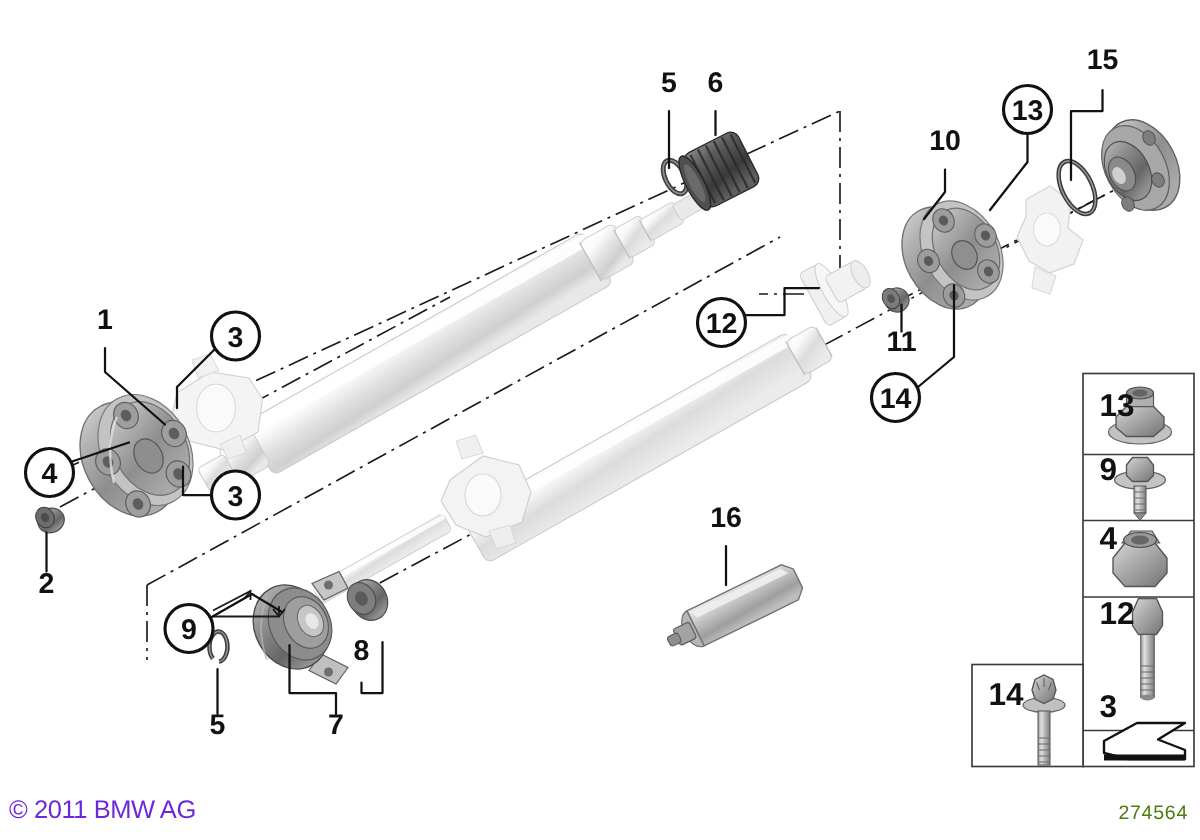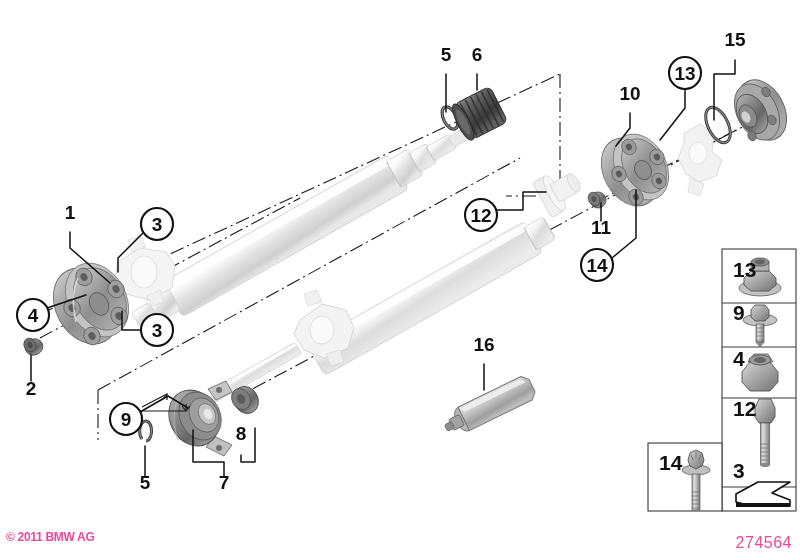--- a/index.html
+++ b/index.html
@@ -22,32 +22,32 @@
     position: absolute;
     left: 0;
     top: 0;
     width: 800px;
     height: 560px;
   }
   .copyright {
     position: absolute;
     left: 6px;
     top: 530px;
-    font-size: 12px;
-    font-weight: bold;
+    font-size: 17px;
+    font-weight: normal;
     letter-spacing: -0.3px;
-    color: #ec4899;
+    color: #6d28d9;
     white-space: nowrap;
   }
   .drawing-number {
     position: absolute;
     right: 8px;
     top: 534px;
-    font-size: 16px;
-    color: #ec4899;
+    font-size: 13px;
+    color: #4d7c0f;
     letter-spacing: 0.5px;
     white-space: nowrap;
   }
 </style>
 </head>
 <body>
 
 <div id="page">
 
   <svg id="canvas" viewBox="0 0 800 560">

